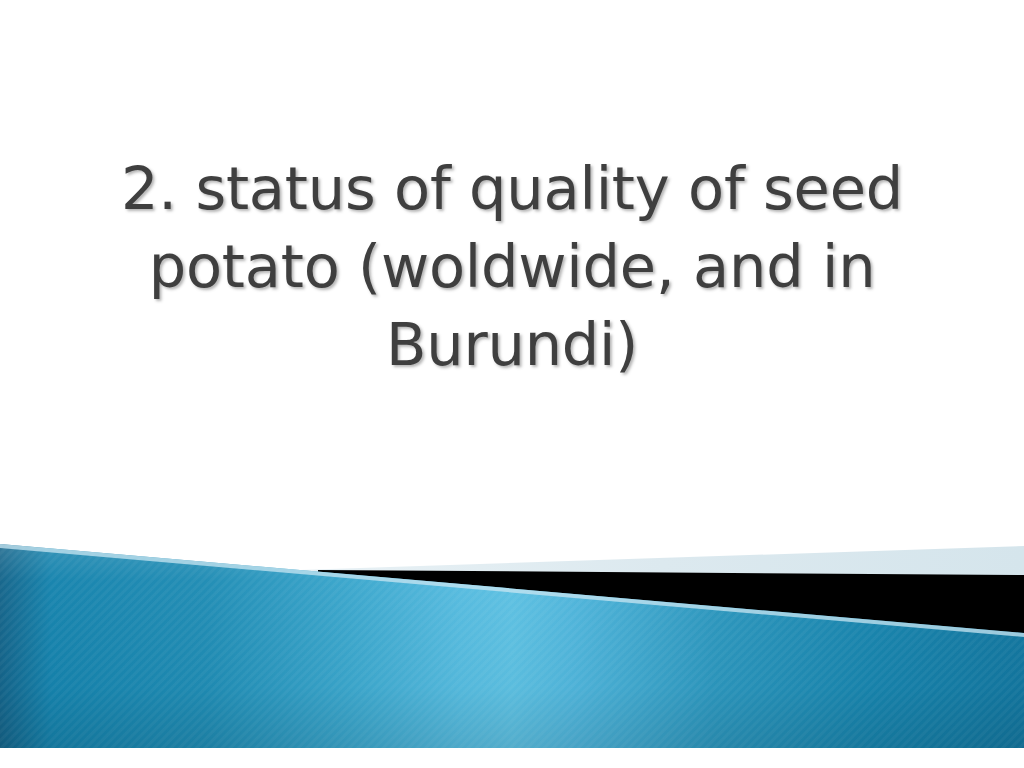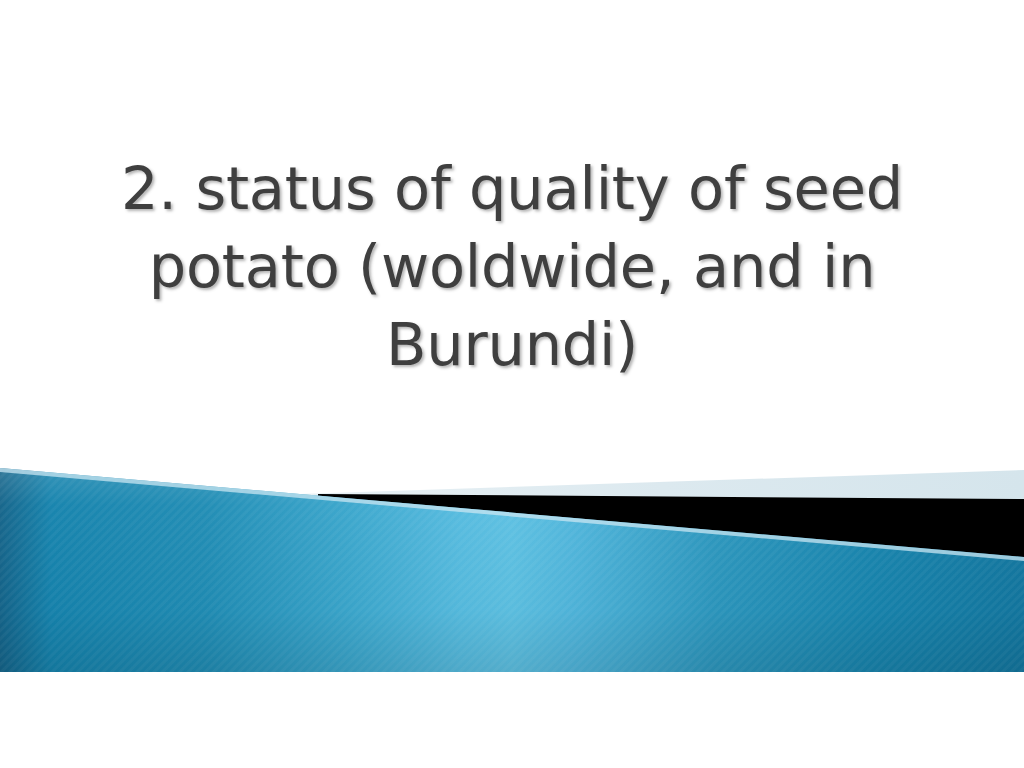--- a/index.html
+++ b/index.html
@@ -11,21 +11,21 @@
     width: 1024px;
     height: 768px;
     overflow: hidden;
     background: #ffffff;
     font-family: "DejaVu Sans", sans-serif;
   }
 
   #slide {
     position: relative;
     width: 1024px;
-    height: 672px;
+    height: 748px;
     background: #ffffff;
     overflow: hidden;
   }
 
   
   #title-block {
     position: absolute;
     left: 62px;
     top: 150px;
     width: 900px;

